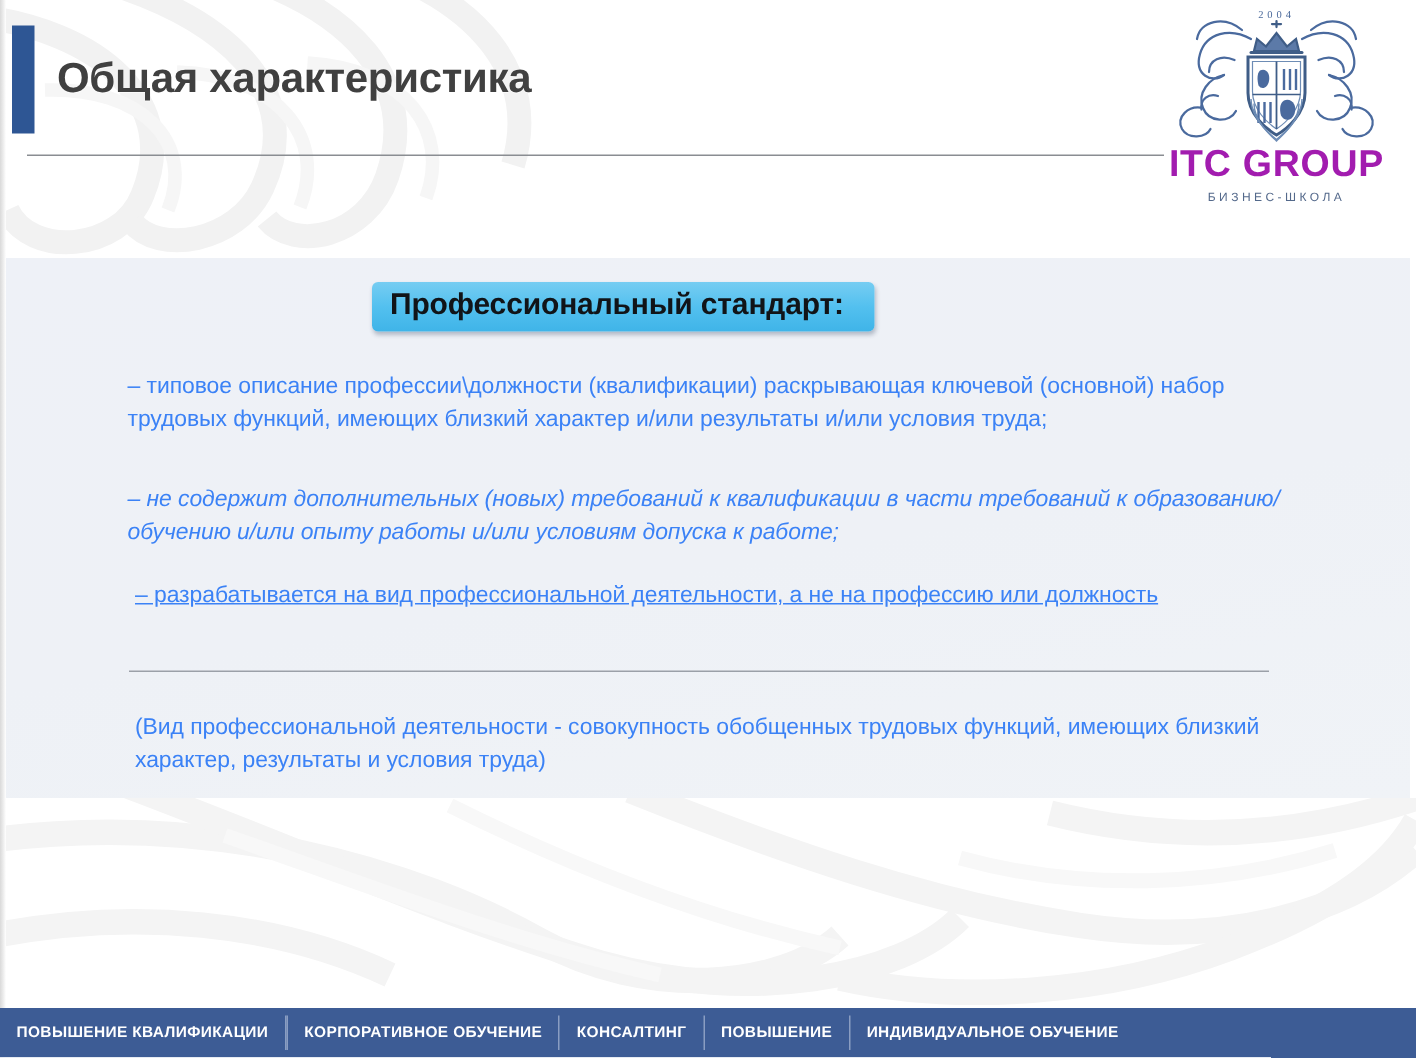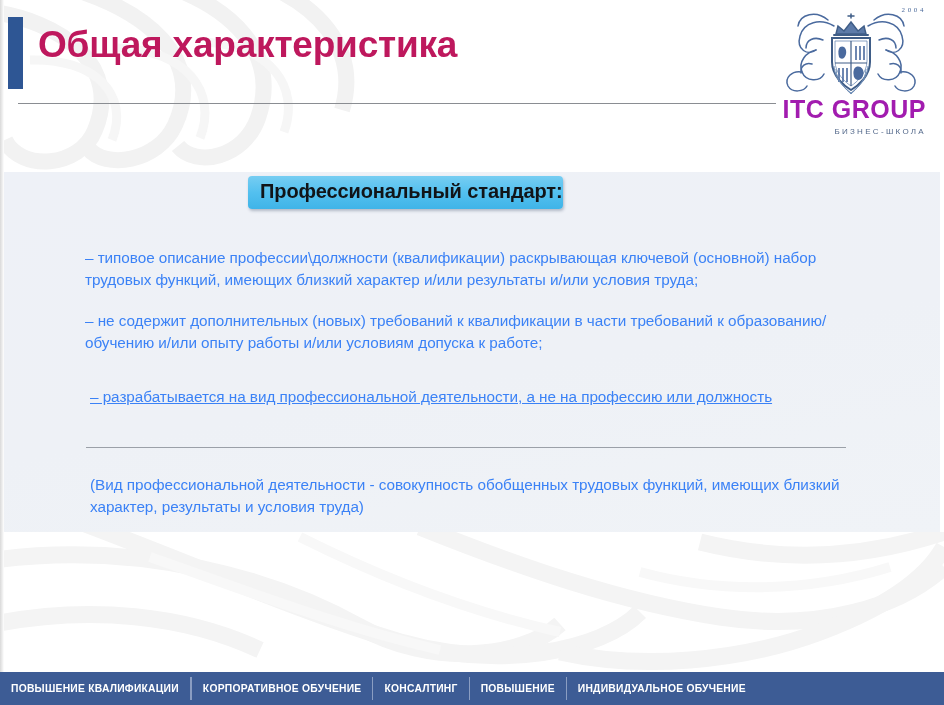--- a/index.html
+++ b/index.html
@@ -36,24 +36,24 @@
     top: 17px;
     width: 15px;
     height: 72px;
     background: #2e5694;
   }
 
   
   .slide-title {
     position: absolute;
     left: 38px;
-    top: 24px;
-    font-size: 37px;
+    top: 36px;
+    font-size: 28px;
     font-weight: bold;
-    color: #be185d;
+    color: #404040;
     letter-spacing: -0.2px;
     white-space: nowrap;
     text-shadow: 0 1px 0 rgba(255,255,255,0.6);
   }
 
   
   .title-rule {
     position: absolute;
     left: 18px;
     top: 103px;
@@ -61,21 +61,21 @@
     height: 1px;
     background: #8a8d92;
   }
 
   
   .brand {
     position: absolute;
     right: 18px;
     top: 4px;
     width: 150px;
-    text-align: right;
+    text-align: center;
   }
   .crest-wrap {
     position: relative;
     width: 150px;
     height: 92px;
     display: block;
   }
   .crest-year {
     position: absolute;
     left: 0; right: 0;
@@ -109,22 +109,22 @@
     top: 172px;
     width: 936px;
     height: 360px;
     background: linear-gradient(170deg,#eef1f7 0%,#eef1f6 55%,#f0f3f7 100%);
   }
 
   
   .chip {
     position: absolute;
     left: 248px;
-    top: 176px;
-    padding: 4px 0 6px 12px;
+    top: 188px;
+    padding: 4px 20px 6px 12px;
     background: linear-gradient(180deg,#76cdf2 0%,#53c0ef 50%,#3fb4e8 100%);
     border-radius: 4px;
     box-shadow: 1px 2px 3px rgba(40,60,90,0.30);
   }
   .chip-text {
     font-size: 20px;
     font-weight: bold;
     color: #111418;
     white-space: nowrap;
     letter-spacing: -0.1px;
@@ -132,21 +132,21 @@
 
   
   .para {
     position: absolute;
     font-size: 15.3px;
     line-height: 1.42;
     color: #3b82f6;
     letter-spacing: -0.05px;
   }
   .para-1 { left: 85px; top: 247px; width: 800px; }
-  .para-2 { left: 85px; top: 310px; width: 790px; }
+  .para-2 { left: 85px; top: 322px; width: 790px; font-style: italic; }
   .para-3 { left: 90px; top: 386px; width: 780px; text-decoration: underline; }
   .para-4 { left: 90px; top: 474px; width: 760px; }
 
   .inner-rule {
     position: absolute;
     left: 86px;
     top: 447px;
     width: 760px;
     height: 1px;
     background: #9ba0a8;

